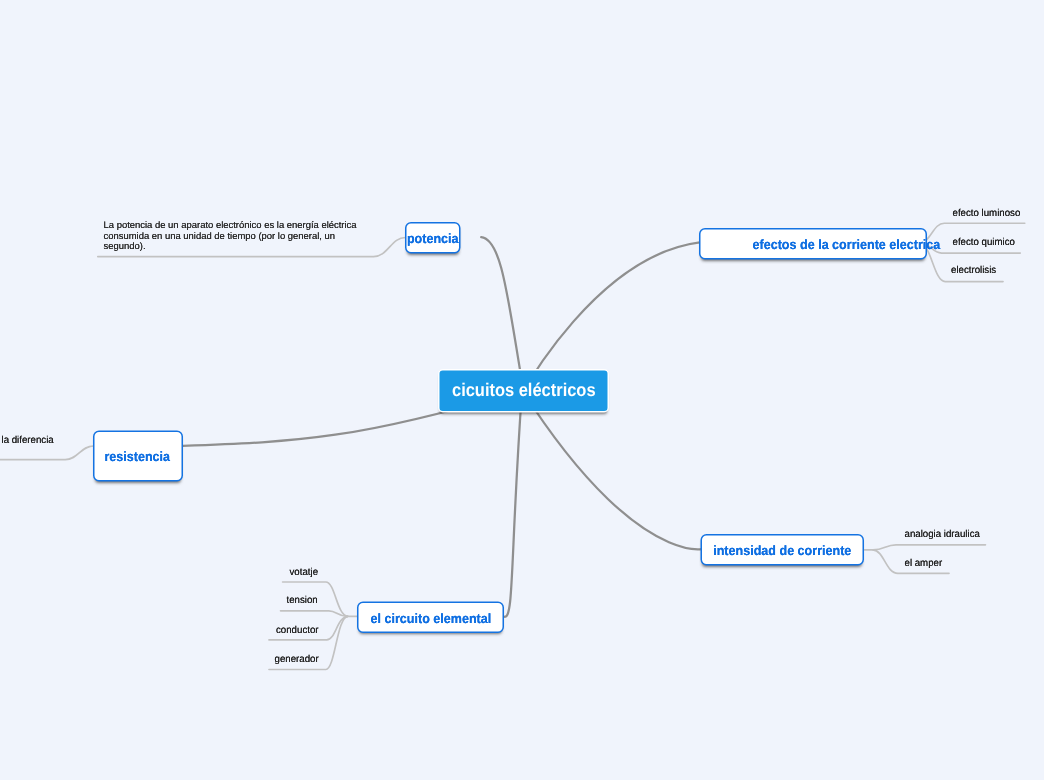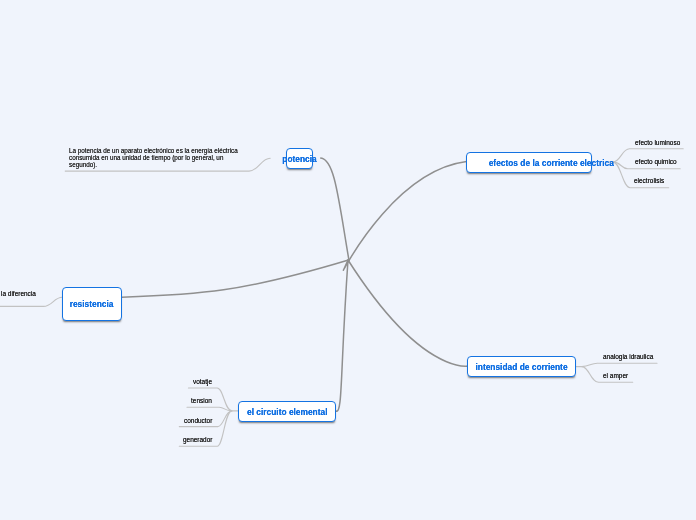--- a/index.html
+++ b/index.html
@@ -38,26 +38,29 @@
       <path d="M581.9,366.6 C589.5,367 590.5,382.2 598.6,382.2 L632.7,382.2"></path>
       <path d="M238.4,410.9 L231.8,410.9 C224.6,410.9 224.6,407.2 219.2,407.2 L187,407.2"></path>
       <path d="M231.8,410.9 C224.6,410.5 223.4,388 217.2,388 L188.4,388"></path>
       <path d="M231.8,410.9 C224.6,411.4 223.8,426.6 217.8,426.6 L179.3,426.6"></path>
       <path d="M231.8,410.9 C224.6,411.6 223.4,446.3 217.2,446.3 L179.3,446.3"></path>
       <path d="M62.3,297.3 C54,297.3 52,306.4 43.5,306.4 L0,306.4"></path>
       <path d="M270.2,158.3 C261,158.3 258.5,171.1 249,171.1 L65.2,171.1"></path>
     </g>
   </svg>
 
+  <div class="node central" style="left:292px;top:246.1px;width:113.5px;height:28.8px;">
+    <span>cicuitos eléctricos</span>
+  </div>
 
-  <div class="node lvl2" style="left:270.4px;top:148.4px;width:27px;height:20.6px;margin-left:16px;">
+  <div class="node lvl2" style="left:270.4px;top:148.4px;width:37px;height:20.6px;">
     <span>potencia</span>
   </div>
 
-  <div class="node lvl2" style="left:466px;top:152px;width:126px;height:21px;padding-left:44px;">
+  <div class="node lvl2" style="left:466px;top:152px;width:152px;height:21px;padding-left:44px;">
     <span>efectos de la corriente electrica</span>
   </div>
 
   <div class="node lvl2" style="left:62px;top:287px;width:60px;height:34px;">
     <span>resistencia</span>
   </div>
 
   <div class="node lvl2" style="left:238px;top:401px;width:98px;height:21px;">
     <span>el circuito elemental</span>
   </div>

